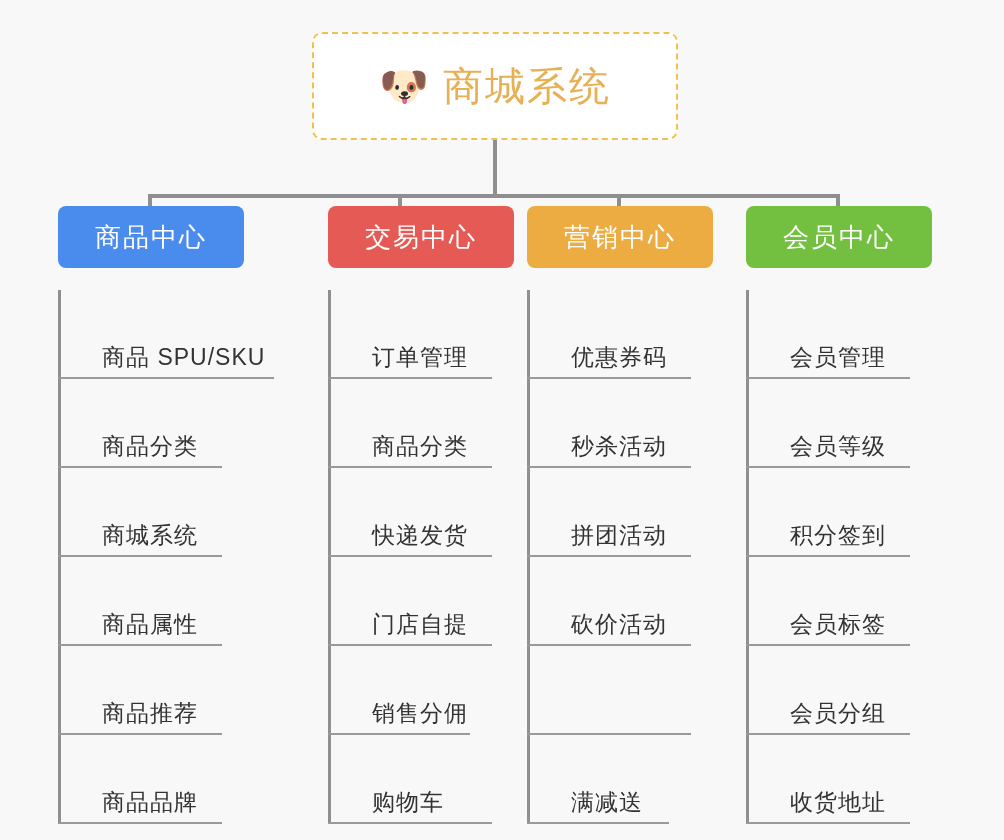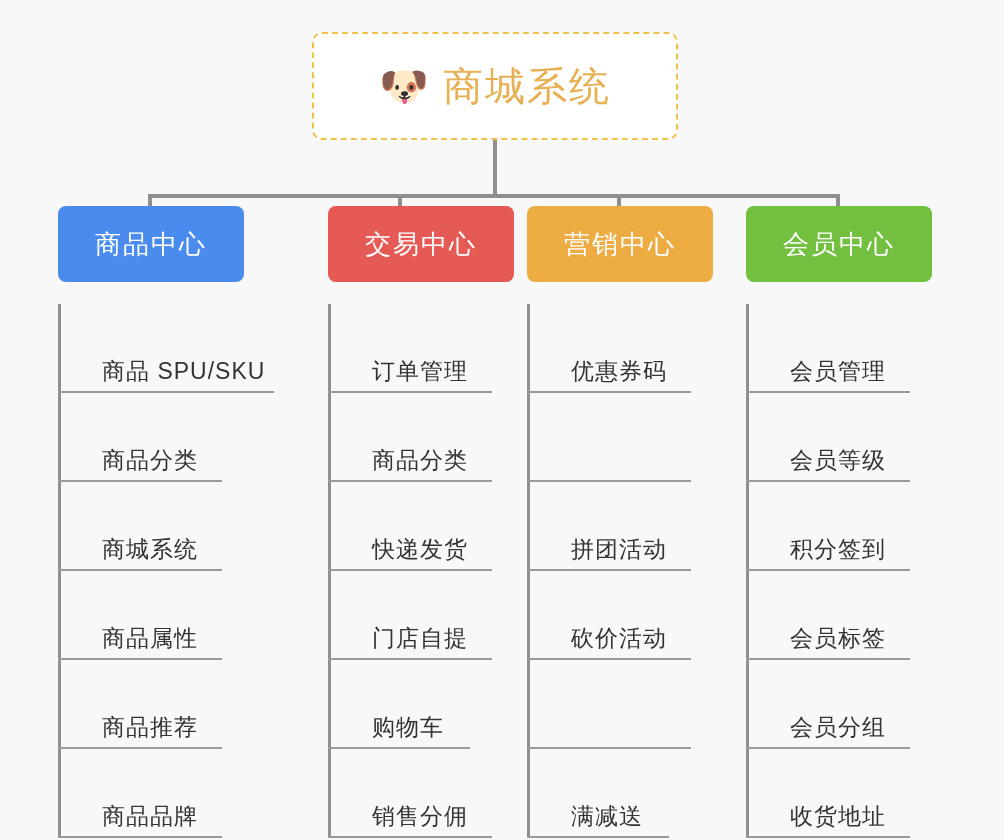--- a/index.html
+++ b/index.html
@@ -82,21 +82,21 @@
     position: absolute;
     top: 206px;
   }
   .branch.b1 { left: 58px;  }
   .branch.b2 { left: 328px; }
   .branch.b3 { left: 527px; }
   .branch.b4 { left: 746px; }
 
   .branch-header {
     border-radius: 8px;
-    height: 76px;
+    height: 62px;
     display: flex;
     align-items: center;
     justify-content: center;
     color: #ffffff;
     font-size: 26px;
     letter-spacing: 2px;
     box-sizing: border-box;
   }
   .branch.b1 .branch-header { width: 186px; }
   .branch.b2 .branch-header { width: 186px; }
@@ -231,43 +231,44 @@
         </li>
         <li class="leaf-item">
           <span class="leaf-label">快递发货</span>
           <span class="leaf-rule"></span>
         </li>
         <li class="leaf-item">
           <span class="leaf-label">门店自提</span>
           <span class="leaf-rule"></span>
         </li>
         <li class="leaf-item">
+          <span class="leaf-label">销售分佣</span>
+          <span class="leaf-rule"></span>
+        </li>
+        <li class="leaf-item">
           <span class="leaf-label">购物车</span>
-          <span class="leaf-rule"></span>
-        </li>
-        <li class="leaf-item">
-          <span class="leaf-label">销售分佣</span>
           <span class="leaf-rule"></span>
         </li>
       </ul>
     </div>
   </div>
 
   <div class="branch b3">
     <div class="branch-header" style="background-color: rgb(237, 172, 65);">
       <span>营销中心</span>
     </div>
     <div class="branch-body">
       <div class="branch-spine"></div>
       <ul class="leaf-list">
         <li class="leaf-item">
           <span class="leaf-label">优惠券码</span>
           <span class="leaf-rule"></span>
         </li>
         <li class="leaf-item">
+          <span class="leaf-label">秒杀活动</span>
           <span class="leaf-rule"></span>
         </li>
         <li class="leaf-item">
           <span class="leaf-label">拼团活动</span>
           <span class="leaf-rule"></span>
         </li>
         <li class="leaf-item">
           <span class="leaf-label">砍价活动</span>
           <span class="leaf-rule"></span>
         </li>

